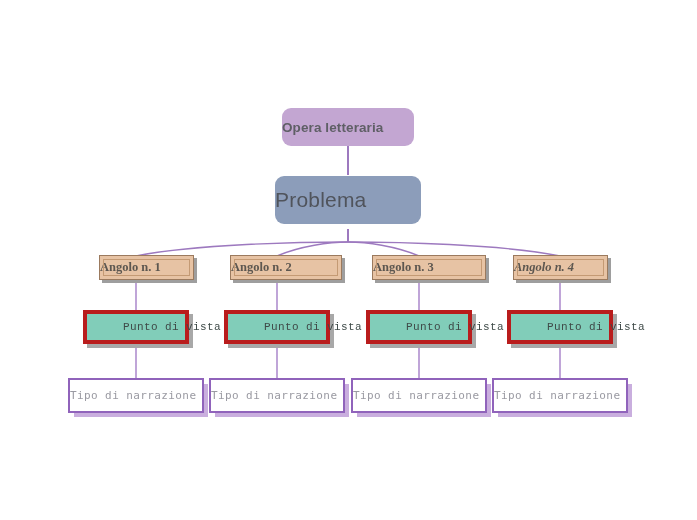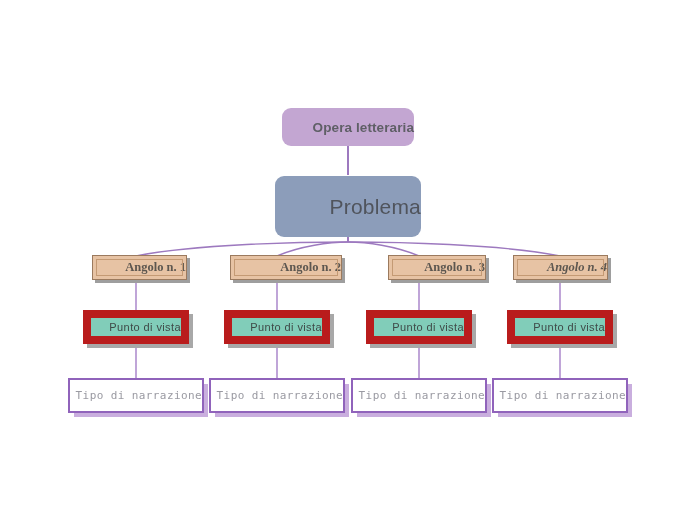--- a/index.html
+++ b/index.html
@@ -26,21 +26,21 @@
     width: 697px;
     height: 520px;
     pointer-events: none;
   }
 
   .node {
     position: absolute;
     box-sizing: border-box;
     display: flex;
     align-items: center;
-    justify-content: flex-end;
+    justify-content: flex-start;
     text-align: center;
     white-space: nowrap;
   }
 
   
   .node-root {
     background: #c3a6d2;
     border-radius: 9px;
     color: #5f5f66;
     font-size: 13.5px;
@@ -74,26 +74,27 @@
     right: 3px;
     top: 3px;
     bottom: 3px;
     border: 1px solid #c49a74;
     pointer-events: none;
   }
 
   
   .node-view {
     background: #81cdb9;
-    border: 8px solid #b91c1c;
+    border: 4px solid #b91c1c;
     color: #3f4a48;
-    font-family: Liberation Sans, sans-serif;
+    font-family: Liberation Mono, monospace;
     font-size: 11px;
     letter-spacing: 0.4px;
     box-shadow: 4px 4px 0 0 #a8a8a8;
+    padding-left: 36px;
   }
 
   
   .node-narr {
     background: #ffffff;
     border: 2px solid #9063bb;
     color: #9a9aa2;
     font-family: "DejaVu Sans Mono", monospace;
     font-size: 11px;
     letter-spacing: 0.4px;
@@ -124,25 +125,25 @@
     <path d="M136,344 L136,378" stroke="#b08fcf" stroke-width="1.6" fill="none"></path>
     <path d="M277,344 L277,378" stroke="#b08fcf" stroke-width="1.6" fill="none"></path>
     <path d="M419,344 L419,378" stroke="#b08fcf" stroke-width="1.6" fill="none"></path>
     <path d="M560,344 L560,378" stroke="#b08fcf" stroke-width="1.6" fill="none"></path>
   </svg>
 
   <div class="node node-root" style="left:282px; top:108px; width:132px; height:38px;">
     <span>Opera letteraria</span>
   </div>
 
-  <div class="node node-problem" style="left:275px; top:176px; width:146px; height:61px;">
+  <div class="node node-problem" style="left:275px; top:176px; width:146px; height:48px;">
     <span>Problema</span>
   </div>
 
-  <div class="node node-angle" style="left:92px; top:255px; width:95px; height:25px;">
+  <div class="node node-angle" style="left:99px; top:255px; width:95px; height:25px;">
     <span class="inner"></span>
     <span>Angolo n. 1</span>
   </div>
   <div class="node node-view" style="left:83px; top:310px; width:106px; height:34px;">
     <span>Punto di vista</span>
   </div>
   <div class="node node-narr" style="left:68px; top:378px; width:136px; height:35px;">
     <span>Tipo di narrazione</span>
   </div>
 
@@ -150,21 +151,21 @@
     <span class="inner"></span>
     <span>Angolo n. 2</span>
   </div>
   <div class="node node-view" style="left:224px; top:310px; width:106px; height:34px;">
     <span>Punto di vista</span>
   </div>
   <div class="node node-narr" style="left:209px; top:378px; width:136px; height:35px;">
     <span>Tipo di narrazione</span>
   </div>
 
-  <div class="node node-angle" style="left:388px; top:255px; width:98px; height:25px;font-family:Liberation Serif, serif;">
+  <div class="node node-angle" style="left:372px; top:255px; width:114px; height:25px;font-family:Liberation Serif, serif;">
     <span class="inner"></span>
     <span>Angolo n. 3</span>
   </div>
   <div class="node node-view" style="left:366px; top:310px; width:106px; height:34px;">
     <span>Punto di vista</span>
   </div>
   <div class="node node-narr" style="left:351px; top:378px; width:136px; height:35px;">
     <span>Tipo di narrazione</span>
   </div>
 

